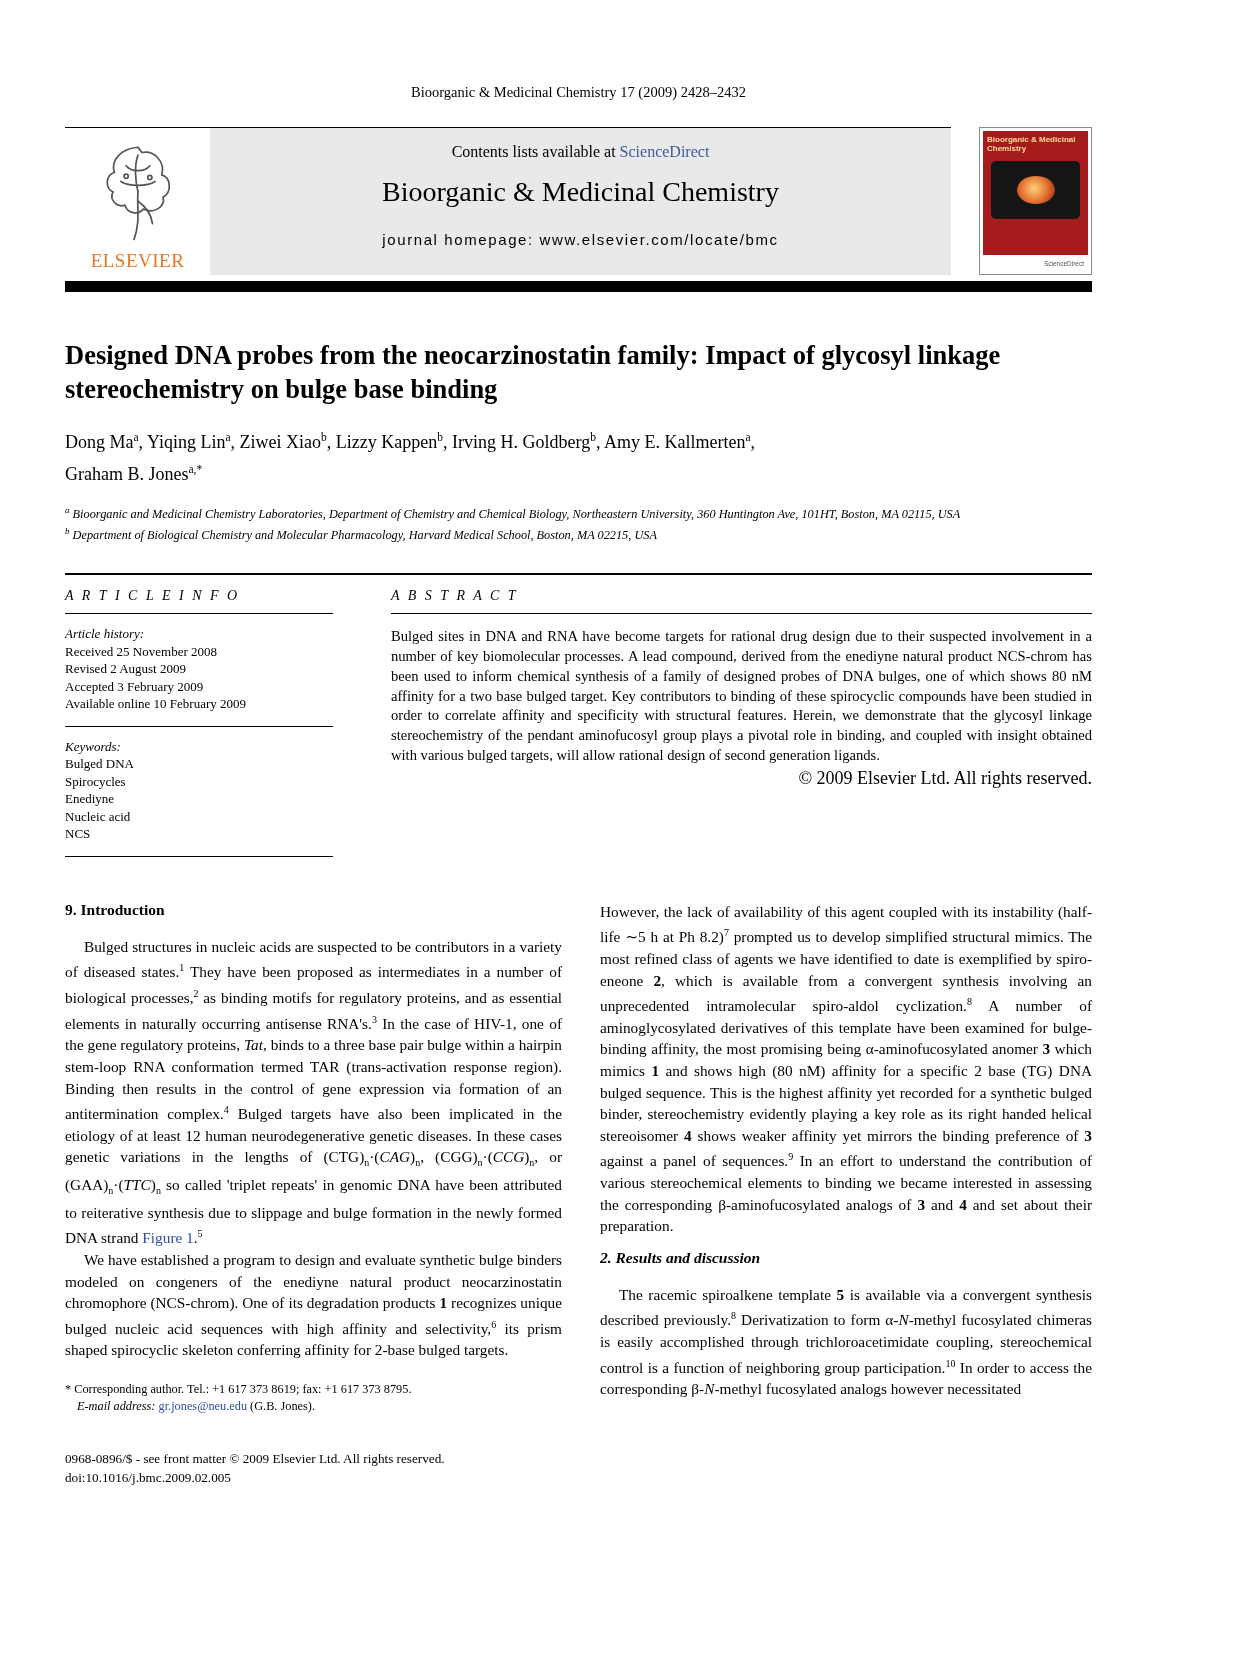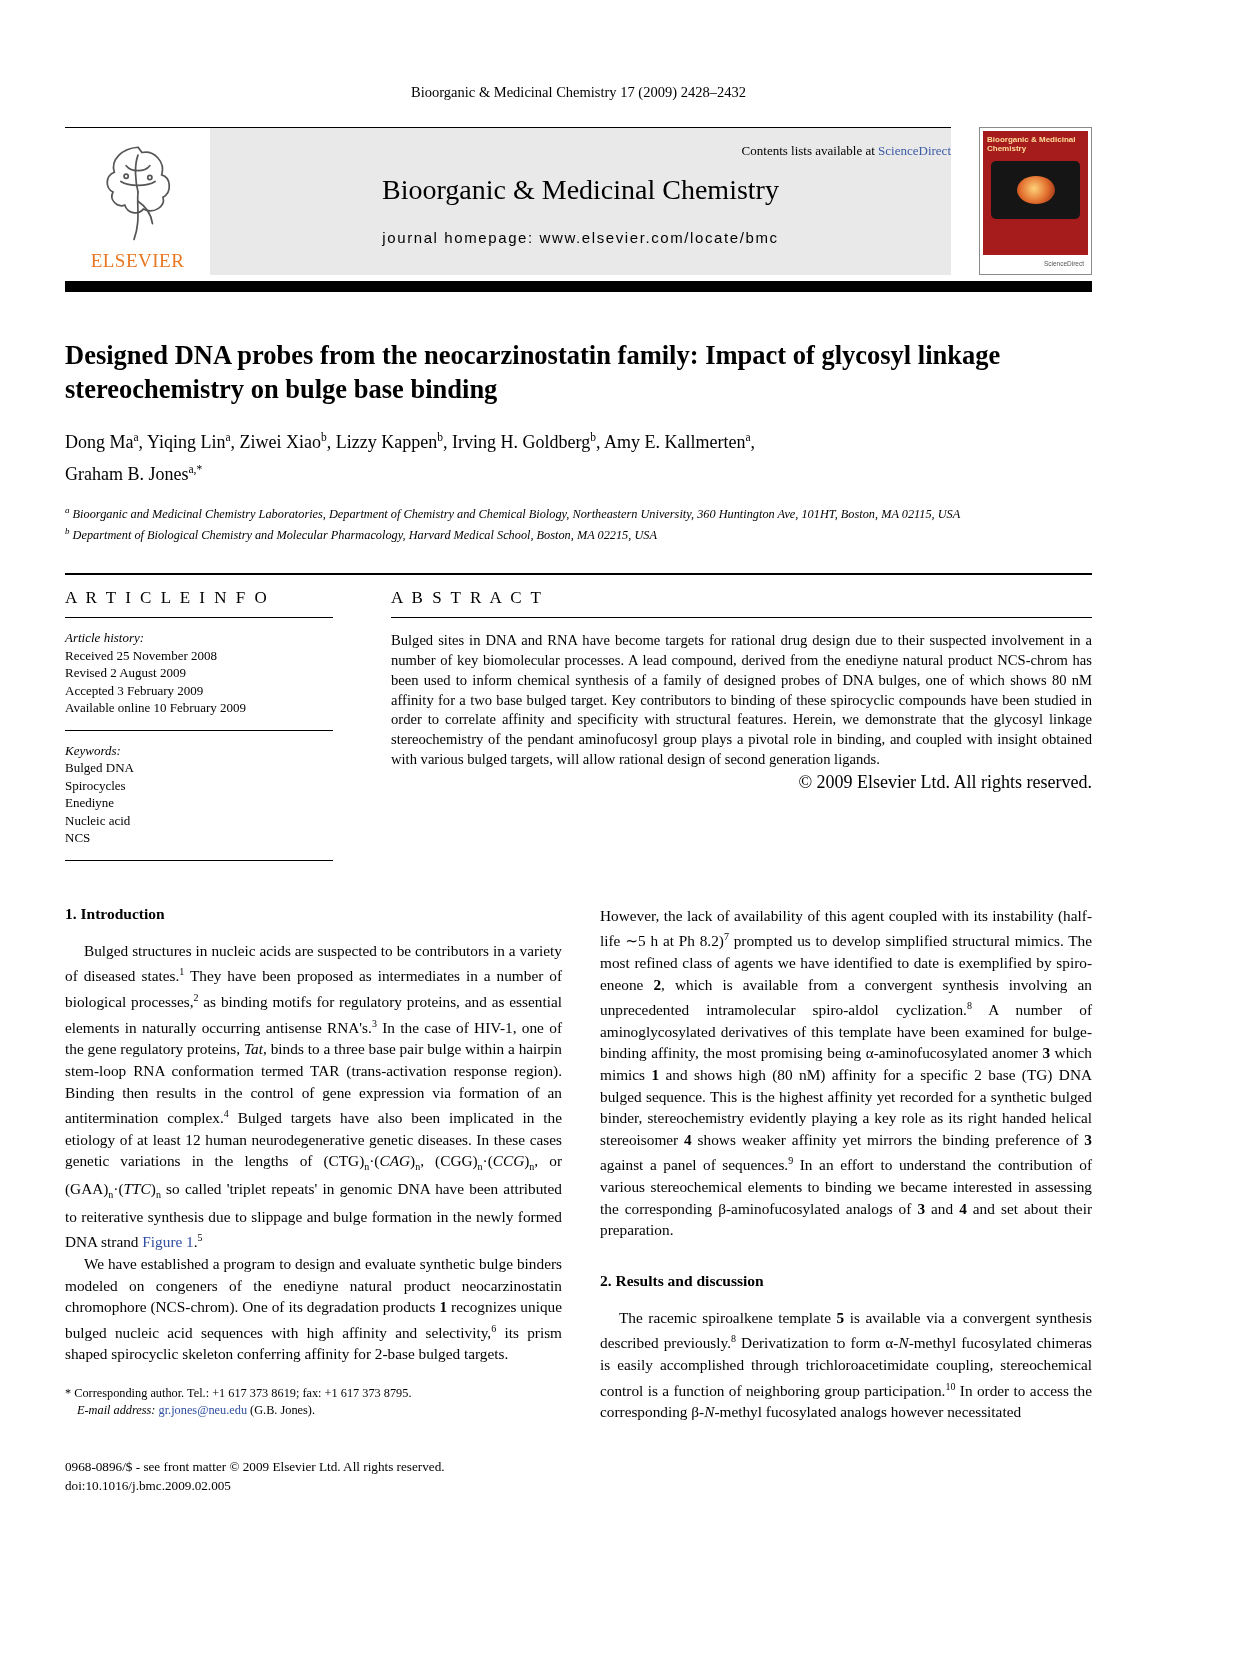--- a/index.html
+++ b/index.html
@@ -13,21 +13,21 @@
   }
   .journal-ref { text-align: center; font-size: 14.5px; }
 
   
   .header-row { display: flex; margin-top: 26px; align-items: stretch; }
   .header-main { flex: 1; border-top: 1.5px solid #000; display: flex; height: 148px; margin-right: 28px; }
   .logo-col { width: 145px; background: #fff; display: flex; flex-direction: column; align-items: center; justify-content: flex-end; padding: 6px 0 3px; }
   .tree { flex: 1; display: flex; align-items: center; }
   .elsevier-word { color: #e87722; font-size: 19px; letter-spacing: 0.5px; }
   .header-gray { flex: 1; background: #e9e9e9; text-align: center; padding-top: 15px; }
-  .contents-line { font-size: 13px; text-align: right; }
+  .contents-line { font-size: 16px; }
   .contents-line .sd { color: #3b5ba5; }
   .journal-name { font-size: 28px; margin-top: 15px; }
   .homepage-line { font-family: "Liberation Sans", sans-serif; font-size: 15px; letter-spacing: 1.6px; margin-top: 23px; }
 
   .cover { width: 113px; height: 148px; border: 1px solid #8a8a8a; background: #fff; padding: 3px; }
   .cover-red { height: 100%; background: #a61c1c; position: relative; overflow: hidden; }
   .cover-title { color: #ffdd99; font-family: "Liberation Sans", sans-serif; font-weight: bold; font-size: 8px; line-height: 9px; padding: 4px 4px 0; text-align: left; }
   .cover-art { margin: 8px auto 0; width: 84%; height: 58px; background: #151515; border-radius: 5px; position: relative; }
   .cover-art .blob { position: absolute; left: 50%; top: 50%; width: 38px; height: 28px; transform: translate(-50%,-50%); border-radius: 50%; background: radial-gradient(circle at 45% 45%, #ffd27a 0%, #e06a2b 55%, #7a1d10 100%); }
   .cover-foot { position: absolute; bottom: 0; left: 0; right: 0; height: 16px; background: #fff; font-size: 6.5px; color: #555; display: flex; align-items: center; justify-content: flex-end; padding: 0 4px; font-family: "Liberation Sans", sans-serif; }
@@ -38,32 +38,32 @@
   .title { margin-top: 46px; font-size: 26.5px; font-weight: bold; line-height: 34px; max-width: 990px; }
   .authors { margin-top: 18px; font-size: 18px; line-height: 27px; }
   .authors sup { font-size: 11.5px; }
   .affils { margin-top: 14px; font-style: italic; font-size: 12.3px; line-height: 16.5px; }
   .affils sup { font-size: 9px; }
 
   
   .info-block { margin-top: 30px; border-top: 2px solid #000; display: flex; }
   .info-left { width: 268px; margin-right: 58px; }
   .abstract-col { flex: 1; }
-  .sec-heading { font-size: 17px; letter-spacing: 2.5px; padding: 13px 0 9px; border-bottom: 1px solid #000; }
+  .sec-heading { font-size: 14px; letter-spacing: 2.5px; padding: 13px 0 9px; border-bottom: 1px solid #000; font-style: italic; }
   .info-group { padding: 11px 0 13px; border-bottom: 1px solid #000; font-size: 13px; line-height: 17.5px; }
   .label-it { font-style: italic; }
   .abstract-text { margin-top: 13px; font-size: 14.6px; line-height: 19.8px; text-align: justify; }
   .abstract-copy { text-align: right; margin-top: 2px; font-size: 18px; }
 
   
   .body-cols { display: flex; margin-top: 44px; }
   .col-left { width: 497px; margin-right: 38px; }
   .col-right { flex: 1; }
   .body-heading { font-weight: bold; font-size: 15.5px; margin-bottom: 17px; }
-  .body-heading.later { margin-top: 31px; }
+  .body-heading.later { margin-top: 12px; font-style: italic; }
   p.body-p { font-size: 15.3px; line-height: 21.6px; text-align: justify; }
   p.indent { text-indent: 19px; }
   p.body-p sup { font-size: 10px; }
   p.body-p sub { font-size: 10px; }
   .link { color: #2f4da0; }
 
   .footnote { margin-top: 20px; font-size: 12.3px; line-height: 17px; }
   .footnote .email-line { padding-left: 12px; }
   .footnote .email { color: #2f4da0; text-align: right; }
 
@@ -158,21 +158,21 @@
     </div>
     <div class="abstract-col">
       <div class="sec-heading">A B S T R A C T</div>
       <div class="abstract-text">Bulged sites in DNA and RNA have become targets for rational drug design due to their suspected involvement in a number of key biomolecular processes. A lead compound, derived from the enediyne natural product NCS-chrom has been used to inform chemical synthesis of a family of designed probes of DNA bulges, one of which shows 80 nM affinity for a two base bulged target. Key contributors to binding of these spirocyclic compounds have been studied in order to correlate affinity and specificity with structural features. Herein, we demonstrate that the glycosyl linkage stereochemistry of the pendant aminofucosyl group plays a pivotal role in binding, and coupled with insight obtained with various bulged targets, will allow rational design of second generation ligands.</div>
       <div class="abstract-copy">© 2009 Elsevier Ltd. All rights reserved.</div>
     </div>
   </div>
 
   <div class="body-cols">
     <div class="col-left">
-      <div class="body-heading">1. Introduction</div>
+      <div class="body-heading">9. Introduction</div>
       <p class="body-p indent">Bulged structures in nucleic acids are suspected to be contributors in a variety of diseased states.<sup>1</sup> They have been proposed as intermediates in a number of biological processes,<sup>2</sup> as binding motifs for regulatory proteins, and as essential elements in naturally occurring antisense RNA's.<sup>3</sup> In the case of HIV-1, one of the gene regulatory proteins, <i>Tat</i>, binds to a three base pair bulge within a hairpin stem-loop RNA conformation termed TAR (trans-activation response region). Binding then results in the control of gene expression via formation of an antitermination complex.<sup>4</sup> Bulged targets have also been implicated in the etiology of at least 12 human neurodegenerative genetic diseases. In these cases genetic variations in the lengths of (CTG)<sub>n</sub>·(<i>CAG</i>)<sub>n</sub>, (CGG)<sub>n</sub>·(<i>CCG</i>)<sub>n</sub>, or (GAA)<sub>n</sub>·(<i>TTC</i>)<sub>n</sub> so called 'triplet repeats' in genomic DNA have been attributed to reiterative synthesis due to slippage and bulge formation in the newly formed DNA strand <span class="link">Figure 1</span>.<sup>5</sup></p>
       <p class="body-p indent">We have established a program to design and evaluate synthetic bulge binders modeled on congeners of the enediyne natural product neocarzinostatin chromophore (NCS-chrom). One of its degradation products <b>1</b> recognizes unique bulged nucleic acid sequences with high affinity and selectivity,<sup>6</sup> its prism shaped spirocyclic skeleton conferring affinity for 2-base bulged targets.</p>
       <div class="footnote">
         <div>* Corresponding author. Tel.: +1 617 373 8619; fax: +1 617 373 8795.</div>
         <div class="email-line"><span class="label-it">E-mail address:</span> <span class="email">gr.jones@neu.edu</span><span> (G.B. Jones).</span></div>
       </div>
     </div>
     <div class="col-right">
       <p class="body-p">However, the lack of availability of this agent coupled with its instability (half-life ∼5 h at Ph 8.2)<sup>7</sup> prompted us to develop simplified structural mimics. The most refined class of agents we have identified to date is exemplified by spiro-eneone <b>2</b>, which is available from a convergent synthesis involving an unprecedented intramolecular spiro-aldol cyclization.<sup>8</sup> A number of aminoglycosylated derivatives of this template have been examined for bulge-binding affinity, the most promising being α-aminofucosylated anomer <b>3</b> which mimics <b>1</b> and shows high (80 nM) affinity for a specific 2 base (TG) DNA bulged sequence. This is the highest affinity yet recorded for a synthetic bulged binder, stereochemistry evidently playing a key role as its right handed helical stereoisomer <b>4</b> shows weaker affinity yet mirrors the binding preference of <b>3</b> against a panel of sequences.<sup>9</sup> In an effort to understand the contribution of various stereochemical elements to binding we became interested in assessing the corresponding β-aminofucosylated analogs of <b>3</b> and <b>4</b> and set about their preparation.</p>
       <div class="body-heading later">2. Results and discussion</div>

